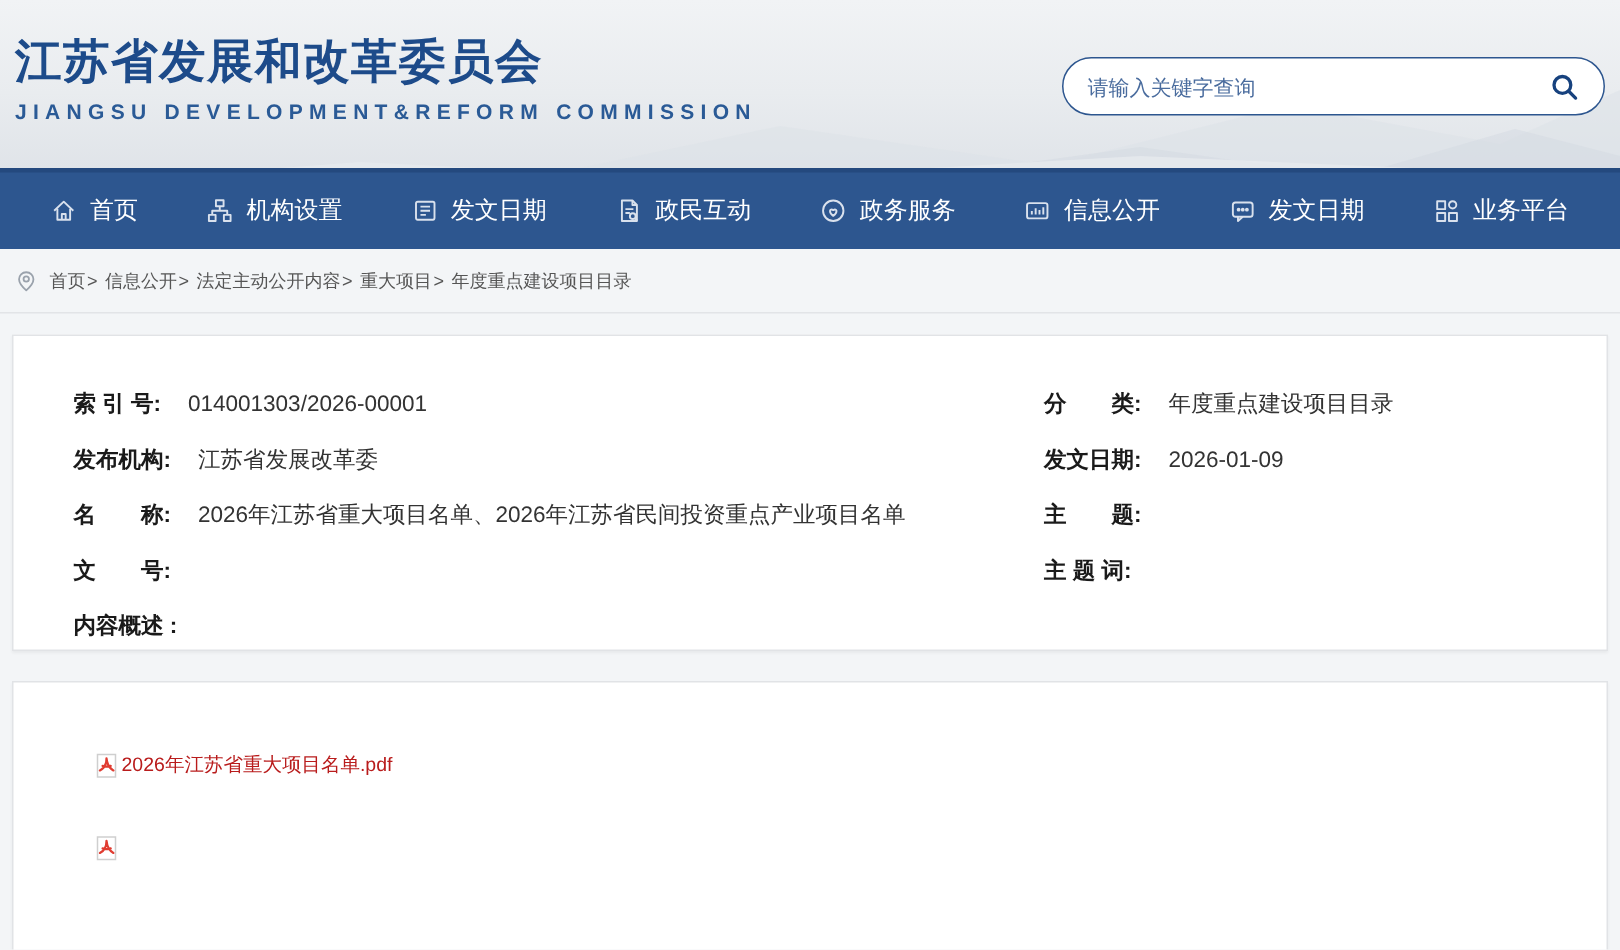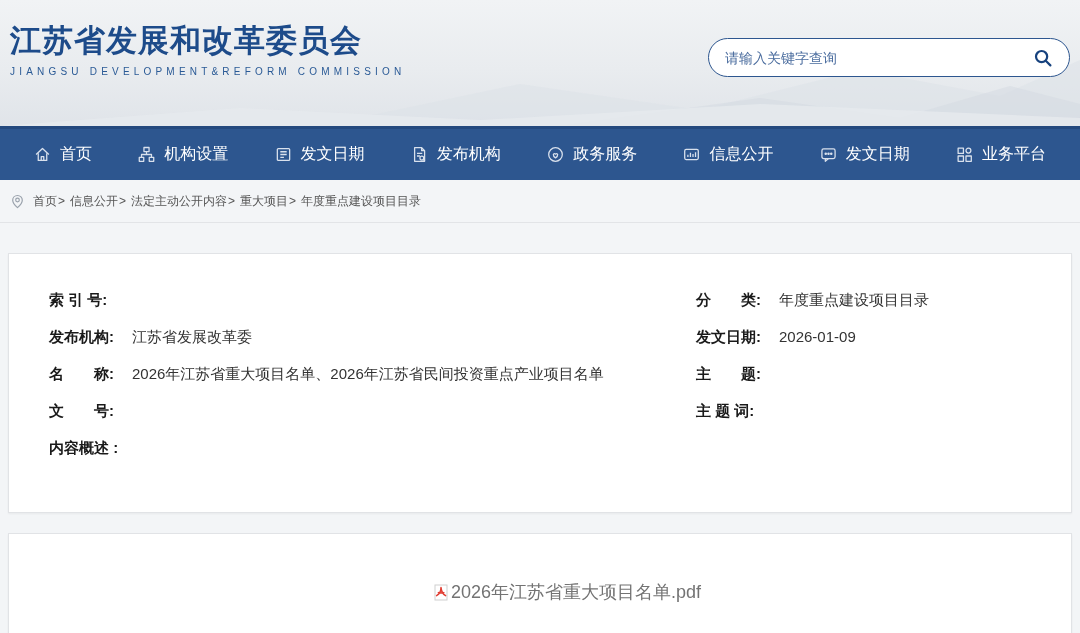--- a/index.html
+++ b/index.html
@@ -6,31 +6,31 @@
   html,body { width:1080px; height:633px; overflow:hidden; }
   body {
     font-family:"Liberation Sans","DejaVu Sans",sans-serif;
     background:#f3f5f7;
     color:#333;
   }
   .page { width:1080px; height:633px; position:relative; }
 
   
   header {
-    position:relative; height:126px;
+    position:relative; height:112px;
     background:linear-gradient(180deg,#f1f3f5 0%,#e9ecef 55%,#e0e4e9 100%);
     overflow:hidden;
   }
   .mountains { position:absolute; left:0; top:0; width:1080px; height:126px; pointer-events:none; }
   .brand { position:absolute; left:10px; top:24px; }
   .site-title {
     font-size:31px; font-weight:bold; color:#1d4b8a; letter-spacing:1px; line-height:1.1;
   }
   .site-subtitle {
-    margin-top:8px; font-size:10px; color:#2a5a96; letter-spacing:4.2px; font-weight:normal;
+    margin-top:8px; font-size:14px; color:#2a5a96; letter-spacing:4.2px; font-weight:bold;
   }
   .searchbox {
     position:absolute; right:10px; top:38px; width:362px; height:39px;
     background:#fff; border:1px solid #2d568f; border-radius:20px;
     display:flex; align-items:center; padding:4px 16px;
   }
   .searchbox input {
     flex:1; border:none; outline:none; background:transparent;
     font-size:14px; color:#2d568f; font-family:inherit;
   }
@@ -58,31 +58,31 @@
   }
   .pin { display:flex; align-items:center; margin-right:8px; }
   .crumb { color:#555; text-decoration:none; cursor:pointer; }
   .crumb-sep { margin:0 5px 0 1px; color:#555; }
 
   
   .card {
     margin:0 8px; background:#fff; border:1px solid #e1e3e6;
     box-shadow:0 1px 2px rgba(0,0,0,.05);
   }
-  .meta-card { margin-top:30px; height:260px; padding-top:27px; }
+  .meta-card { margin-top:14px; height:211px; padding-top:27px; }
   .meta-row { display:flex; line-height:37px; font-size:15px; }
   .meta-cell-l { flex:1; padding-left:40px; display:flex; }
   .meta-cell-r { width:375px; display:flex; }
   .lbl { font-weight:bold; color:#1a1a1a; white-space:pre; margin-right:18px; }
   .val { color:#333; white-space:nowrap; }
 
   .attach-card { margin-top:20px; height:200px; padding:46px 0 0 55px; }
   .attach-row {
     display:flex; align-items:center; gap:3px; margin-bottom:38px;
-    font-size:18px; color:#737373; cursor:pointer; text-decoration:none;justify-content:center;
+    font-size:13px; color:#b91c1c; cursor:pointer; text-decoration:none;
   }
   .pdficon { display:flex; align-items:center; }
 </style>
 </head>
 <body>
 
 <div class="page">
 
   <header>
     <svg class="mountains" viewBox="0 0 1080 126" preserveAspectRatio="none">
@@ -139,21 +139,21 @@
     <a class="nav-item">
       <span class="nicon">
         <svg width="17" height="17" viewBox="0 0 16 16" fill="none" stroke="#e8edf5" stroke-width="1.2" stroke-linejoin="round">
           <path d="M3.4 1.6 H10 L12.8 4.4 V14.4 H3.4 Z"></path>
             <path d="M10 1.6 V4.4 H12.8"></path>
           <path d="M5.6 7 H10.6 M5.6 9.4 H8.4"></path>
             <circle cx="10.2" cy="11.4" r="1.8"></circle>
             <path d="M11.5 12.7 L13 14.2"></path>
         </svg>
       </span>
-      <span>发布机构</span>
+      <span>政民互动</span>
     </a>
     <a class="nav-item">
       <span class="nicon">
         <svg width="17" height="17" viewBox="0 0 16 16" fill="none" stroke="#e8edf5" stroke-width="1.2" stroke-linejoin="round">
           <circle cx="8" cy="8" r="6.4"></circle>
           <path d="M8 11.2 C5 9.2 5.6 6.2 8 7.6 C10.4 6.2 11 9.2 8 11.2 Z"></path>
         </svg>
       </span>
       <span>政务服务</span>
     </a>
@@ -206,20 +206,21 @@
     <span class="crumb-sep">&gt;</span>
     <a class="crumb">重大项目</a>
     <span class="crumb-sep">&gt;</span>
     <a class="crumb">年度重点建设项目目录</a>
   </div>
 
   <section class="card meta-card">
     <div class="meta-row">
       <div class="meta-cell-l">
         <span class="lbl">索 引 号:</span>
+        <span class="val">014001303/2026-00001</span>
       </div>
       <div class="meta-cell-r">
         <span class="lbl">分　　类:</span>
         <span class="val">年度重点建设项目目录</span>
       </div>
     </div>
     <div class="meta-row">
       <div class="meta-cell-l">
         <span class="lbl">发布机构:</span>
         <span class="val">江苏省发展改革委</span>

